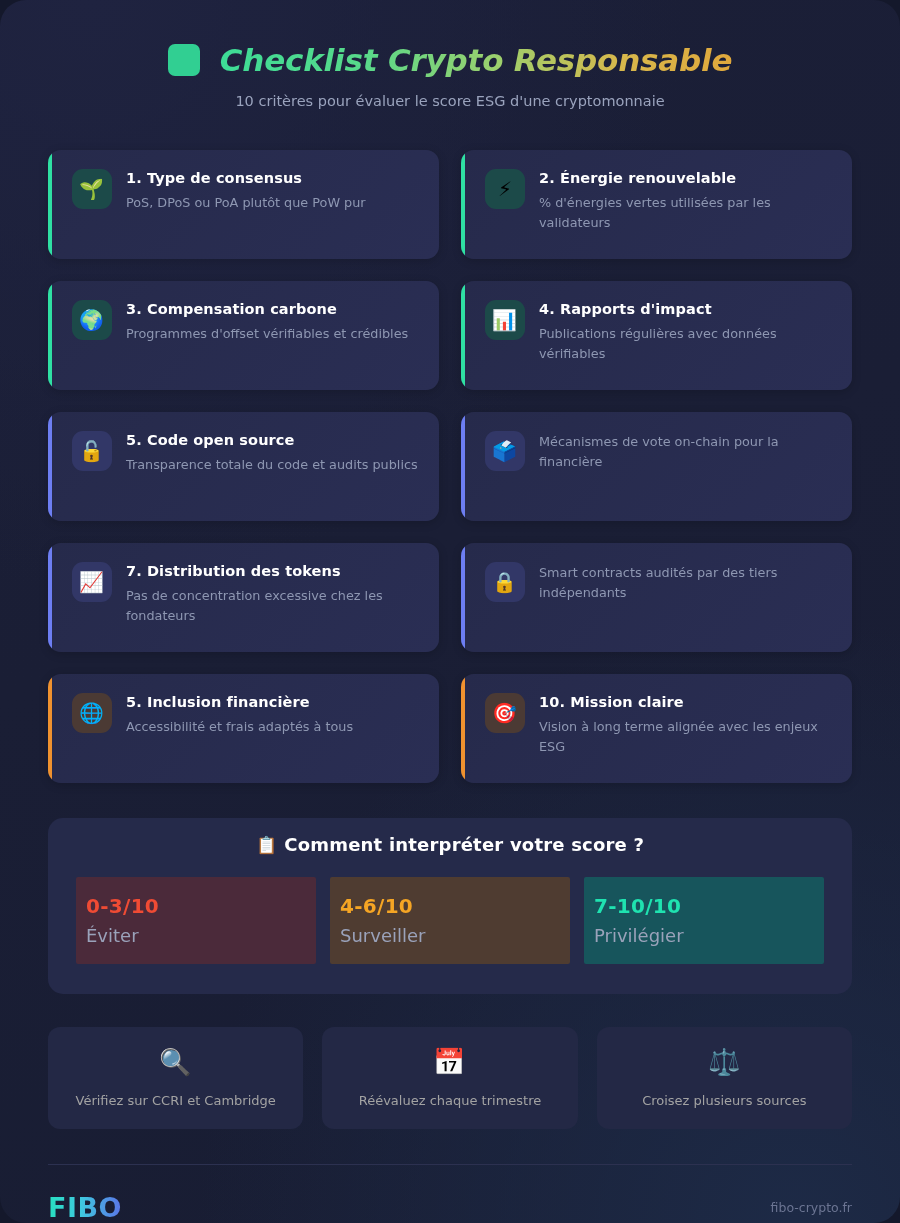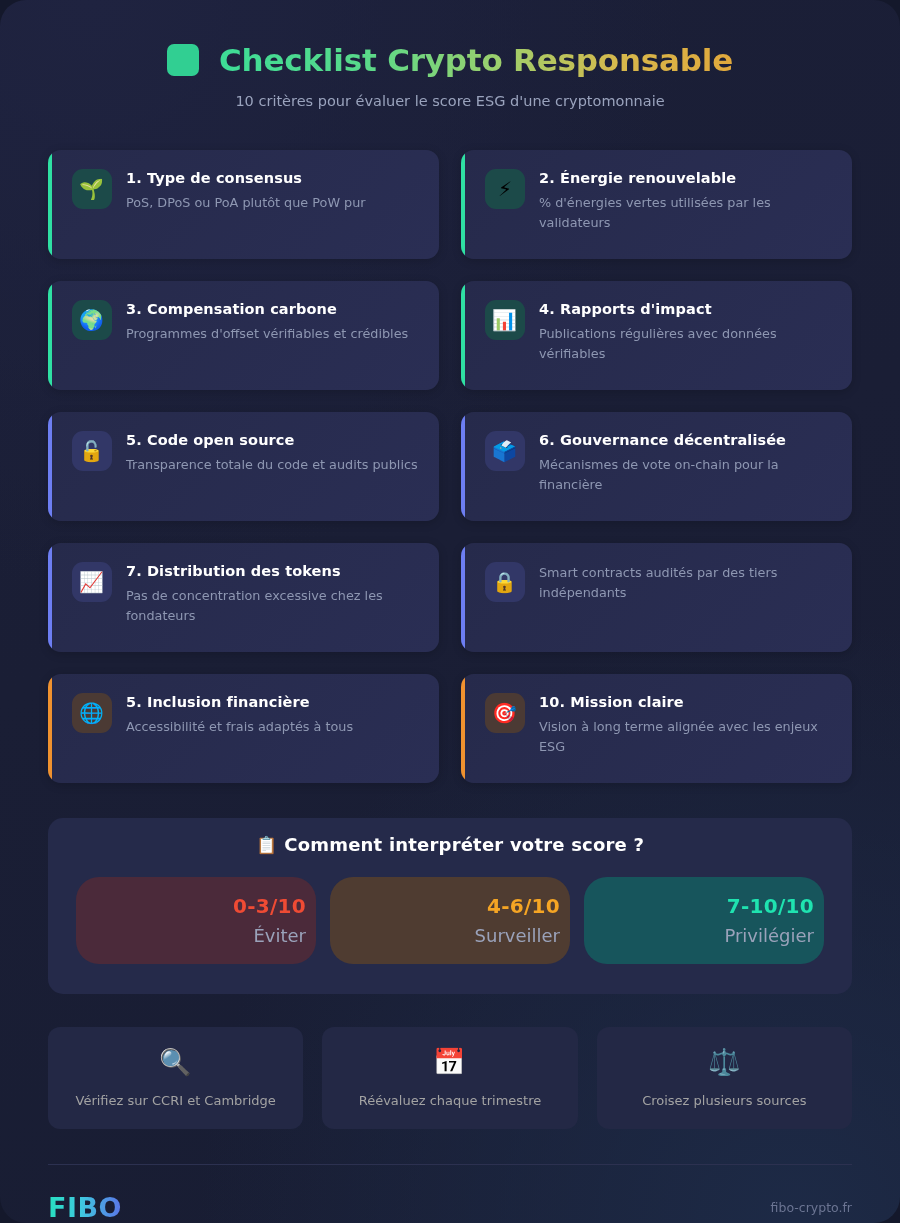--- a/index.html
+++ b/index.html
@@ -20,21 +20,21 @@
     background:
       radial-gradient(120% 90% at 88% 100%, #1d2a46 0%, rgba(29,42,70,0) 55%),
       radial-gradient(110% 80% at 10% 0%, #1f2340 0%, rgba(31,35,64,0) 60%),
       linear-gradient(160deg, #1b1f38 0%, #1a1e35 45%, #181d33 100%);
   }
 
   
   .header { padding:42px 40px 8px; text-align:center; }
 
   .title-row {
-    display:flex; align-items:center; justify-content:center; gap:20px;
+    display:flex; align-items:center; justify-content:center; gap:20px;font-style:italic;
   }
   .title-mark {
     width:32px; height:32px; border-radius:7px;
     background:#31cf92; flex:0 0 auto;
   }
   .title-text {
     font-size:31px; font-weight:700; letter-spacing:-.2px;
     background:linear-gradient(90deg,#3ddc97 0%,#58d98a 28%,#9ecf6c 55%,#d7b84c 78%,#e0a83c 100%);
     -webkit-background-clip:text; background-clip:text;
     color:transparent; -webkit-text-fill-color:transparent;
@@ -98,23 +98,23 @@
   }
   .panel-title {
     text-align:center; color:#fff;
     font-size:18px; font-weight:700; letter-spacing:.2px;
     margin-bottom:22px;
   }
   .panel-title .emoji { margin-right:7px; font-size:17px; }
 
   .score-row { display:grid; grid-template-columns:1fr 1fr 1fr; gap:14px; }
   .score-box {
-    border-radius:23px;
+    border-radius:2px;
     padding:17px 10px 18px;
-    text-align:right;
+    text-align:left;
     background:var(--bg);
   }
   .score-range {
     font-size:20px; font-weight:700; color:var(--fg);
     letter-spacing:.3px; margin-bottom:7px;
   }
   .score-label { font-size:18px; color:#9aa2ba; }
 
   .sc-bad  { --bg:#4b2a3a; --fg:#ef4b34; }
   .sc-mid  { --bg:#4f3c31; --fg:#f5a524; }
@@ -203,21 +203,20 @@
       <span class="card-icon">🔓</span>
       <div class="card-body">
         <div class="card-title">5. Code open source</div>
         <div class="card-desc">Transparence totale du code et audits publics</div>
       </div>
     </div>
 
     <div class="card g-blue">
       <span class="card-icon">🗳️</span>
       <div class="card-body">
-        <div class="card-title">6. Gouvernance décentralisée</div>
         <div class="card-desc">Mécanismes de vote on-chain pour la financière</div>
       </div>
     </div>
 
     <div class="card g-blue">
       <span class="card-icon">📈</span>
       <div class="card-body">
         <div class="card-title">7. Distribution des tokens</div>
         <div class="card-desc">Pas de concentration excessive chez les fondateurs</div>
       </div>

